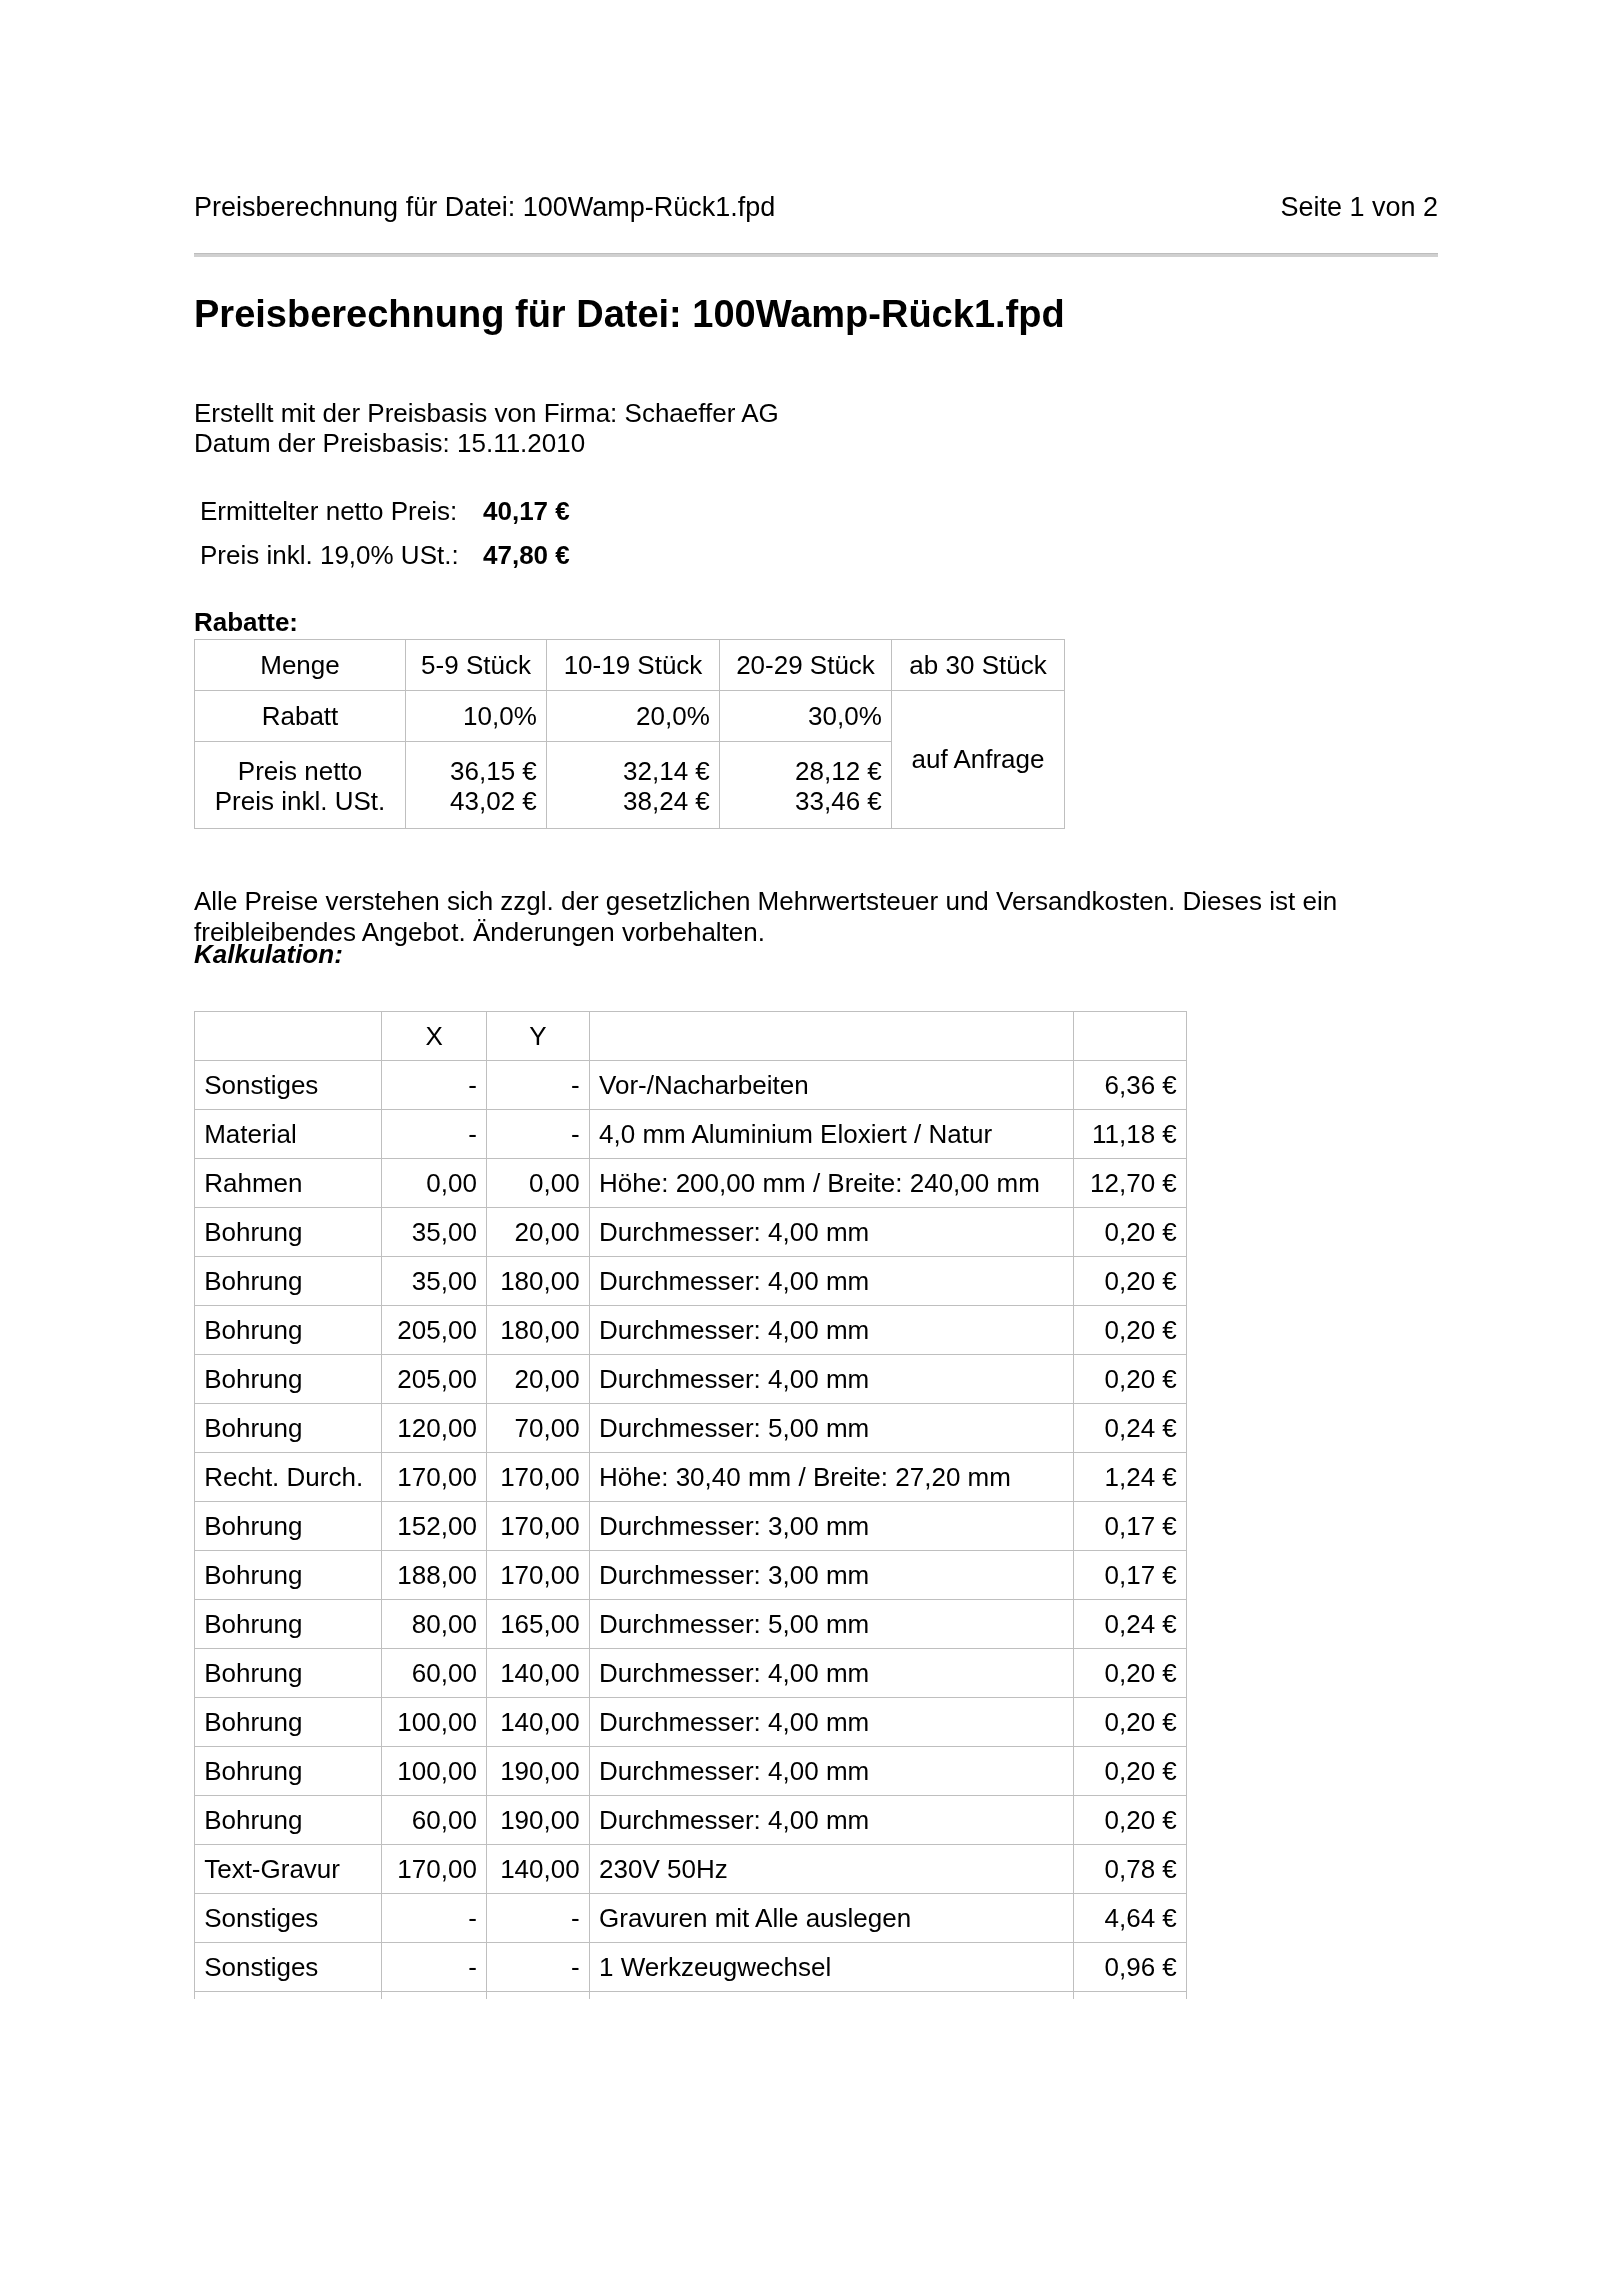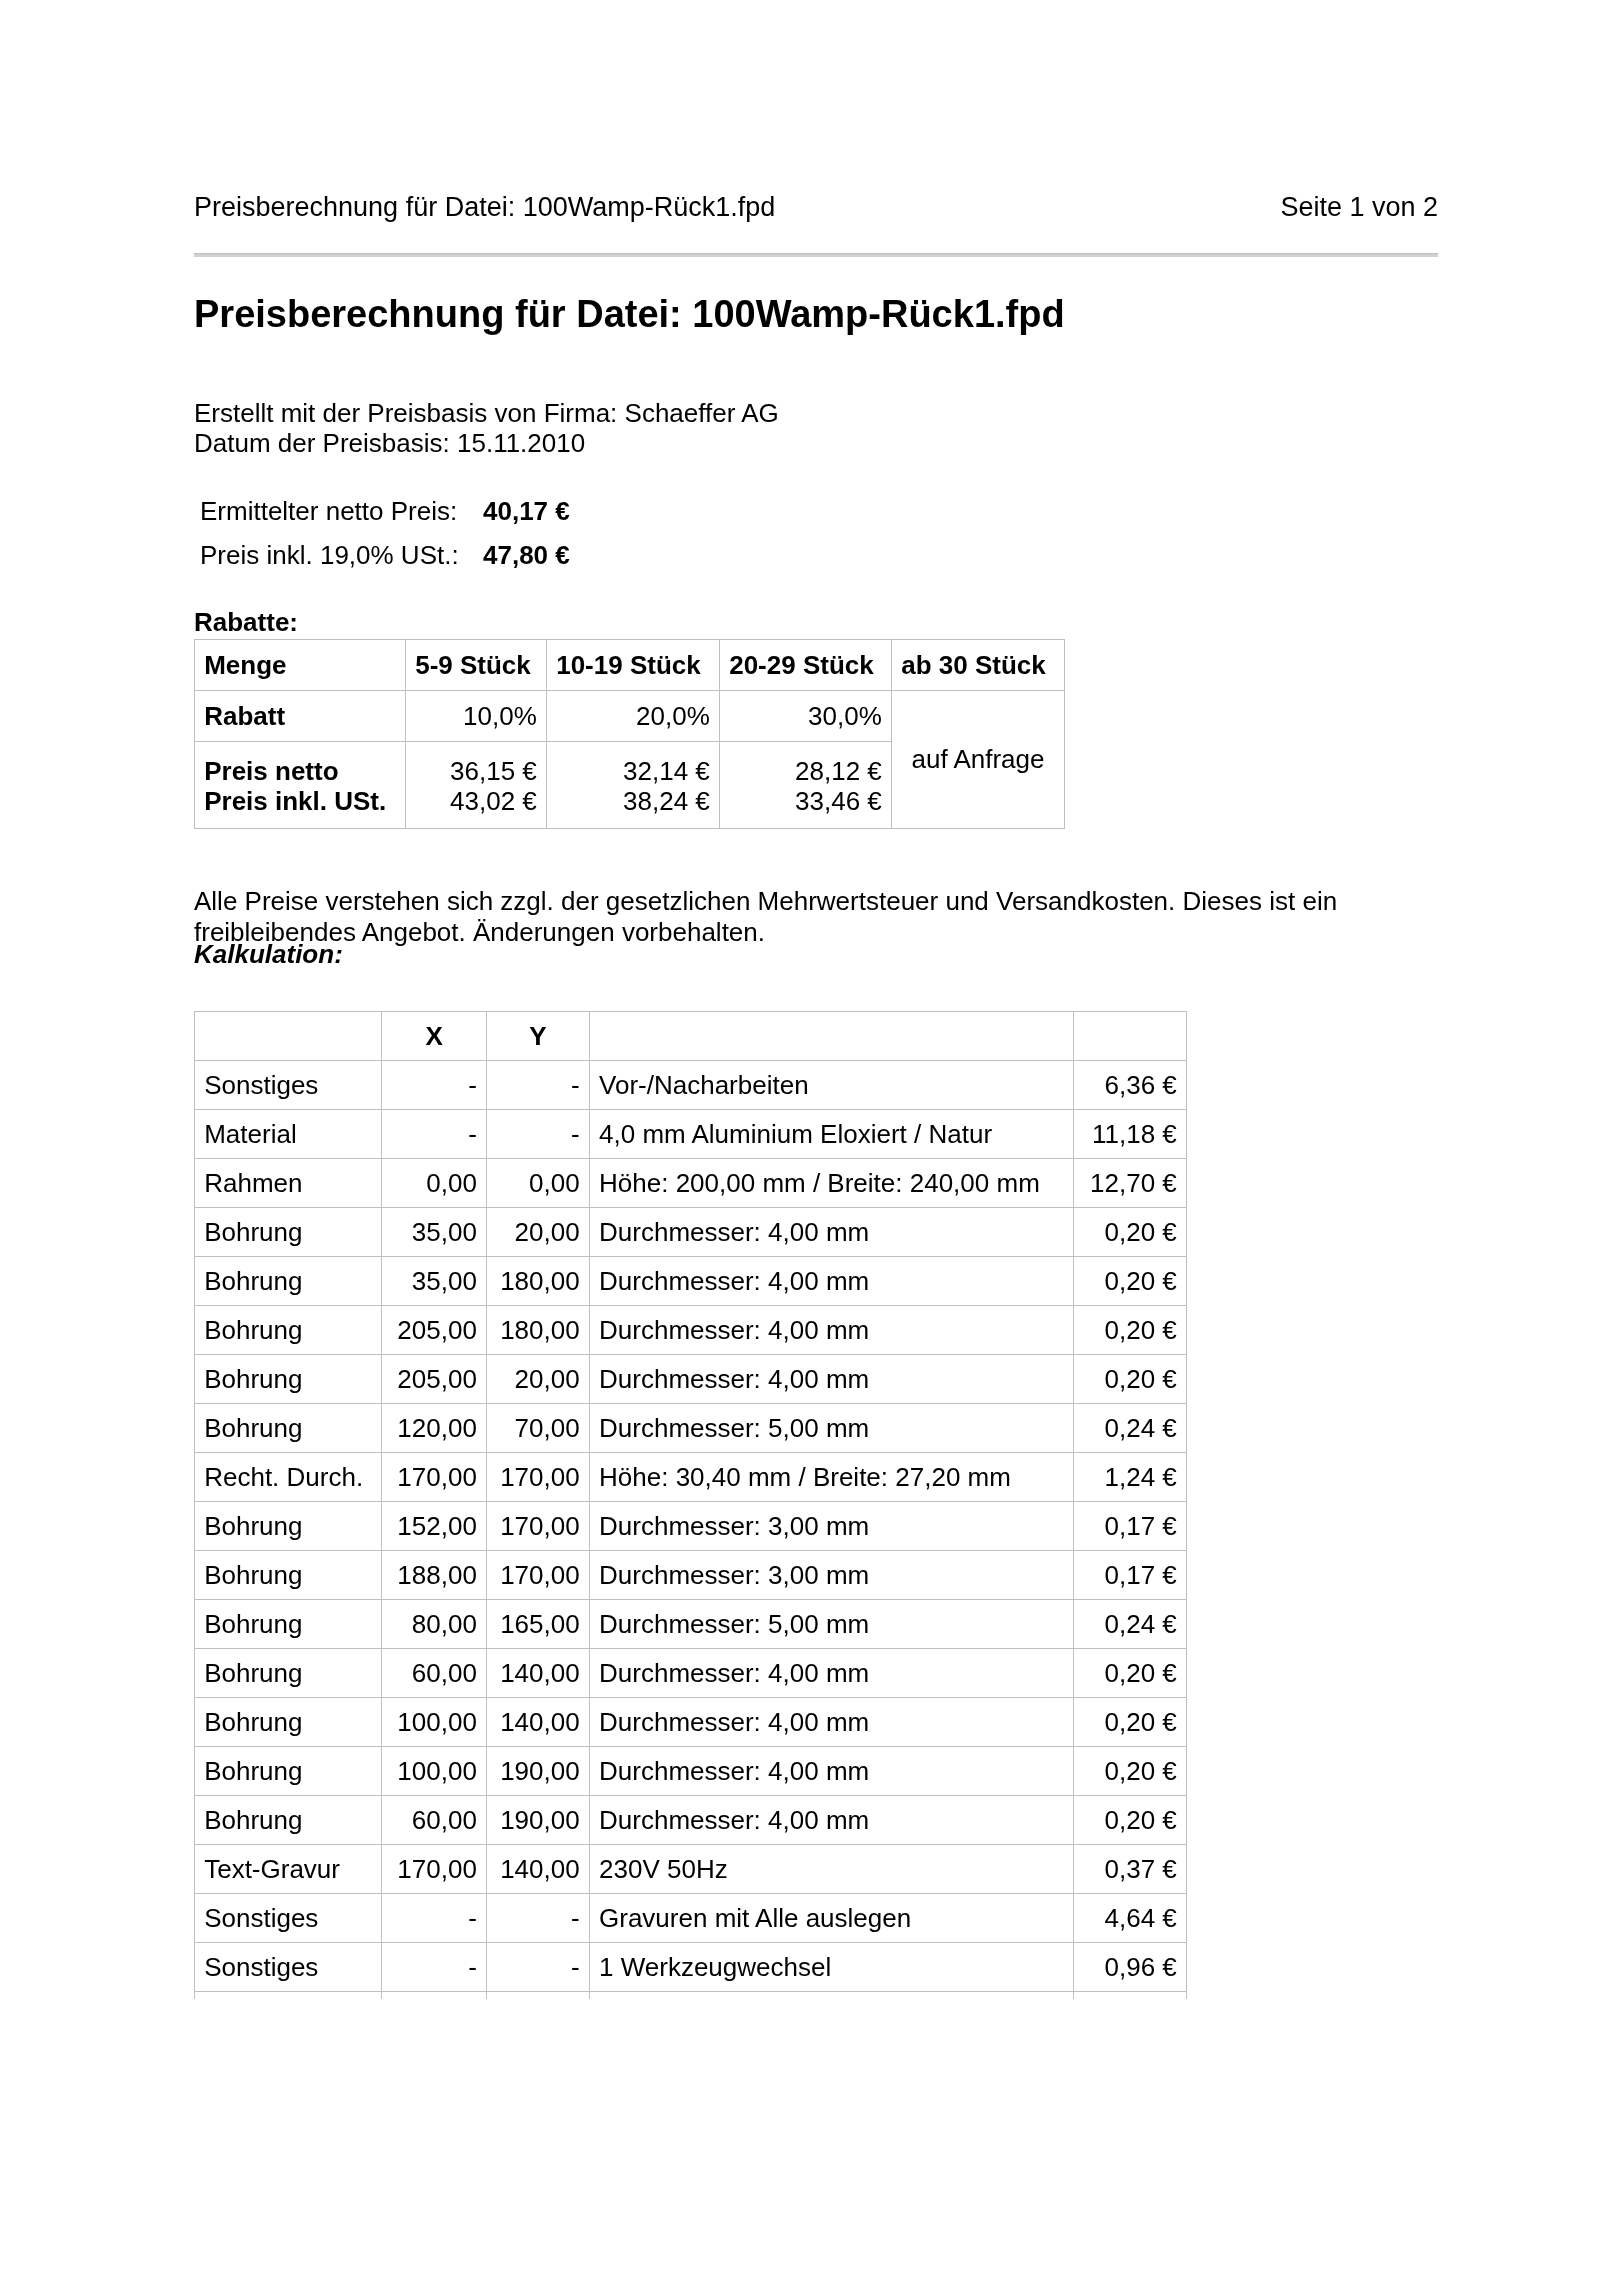--- a/index.html
+++ b/index.html
@@ -8,21 +8,21 @@
   .abs { position:absolute; white-space:nowrap; }
   .hdr { font-size:27px; top:192px; }
   .rule { position:absolute; left:194px; width:1244px; top:253px; height:3.3px; background:#d0d0d0; border-top:0.7px solid #bdbdbd; }
   .h1 { left:194px; top:293px; font-size:38px; font-weight:bold; }
   .txt { font-size:26px; left:194px;margin-top:30px; }
   .bold { font-weight:bold; }
   table { border-collapse:collapse; position:absolute; font-size:26px; }
   td { border:1.3px solid #bfbfbf; padding:0 9.2px; vertical-align:middle; white-space:nowrap; }
   .r { text-align:right; }
   .c { text-align:center; }
-  .b { font-weight:bold; }
+  .b { font-weight:normal;text-align:center; }
   #rabatt { left:194px; top:639px; width:871px; }
   #rabatt tr.h td { height:50px; }
   #rabatt tr.r1 td { height:50px; }
   #rabatt tr.r2 td { height:81px; line-height:30px; padding-top:3.9px; padding-bottom:1.3px; }
   #calc { left:194px; top:1011px; width:993px; }
   #calc td { height:48px; }
   #calc tr.partial td { height:6.5px; border-bottom:none; }
 </style>
 </head>
 <body>
@@ -217,21 +217,21 @@
         <td class="r">60,00</td>
         <td class="r">190,00</td>
         <td>Durchmesser: 4,00 mm</td>
         <td class="r">0,20 €</td>
       </tr>
       <tr>
         <td>Text-Gravur</td>
         <td class="r">170,00</td>
         <td class="r">140,00</td>
         <td>230V 50Hz</td>
-        <td class="r">0,37 €</td>
+        <td class="r">0,78 €</td>
       </tr>
       <tr>
         <td>Sonstiges</td>
         <td class="r">-</td>
         <td class="r">-</td>
         <td>Gravuren mit Alle auslegen</td>
         <td class="r">4,64 €</td>
       </tr>
       <tr>
         <td>Sonstiges</td>

